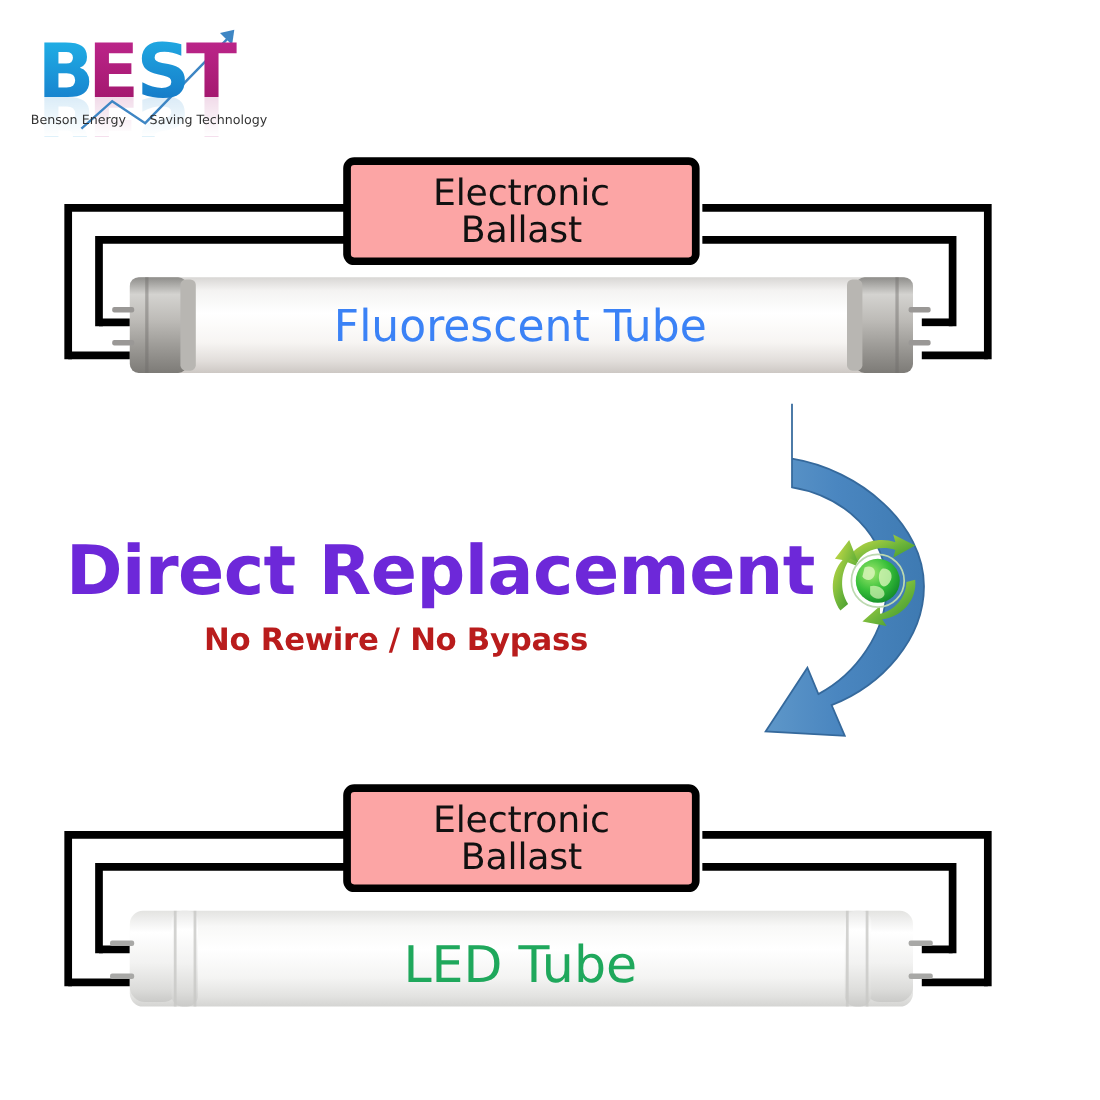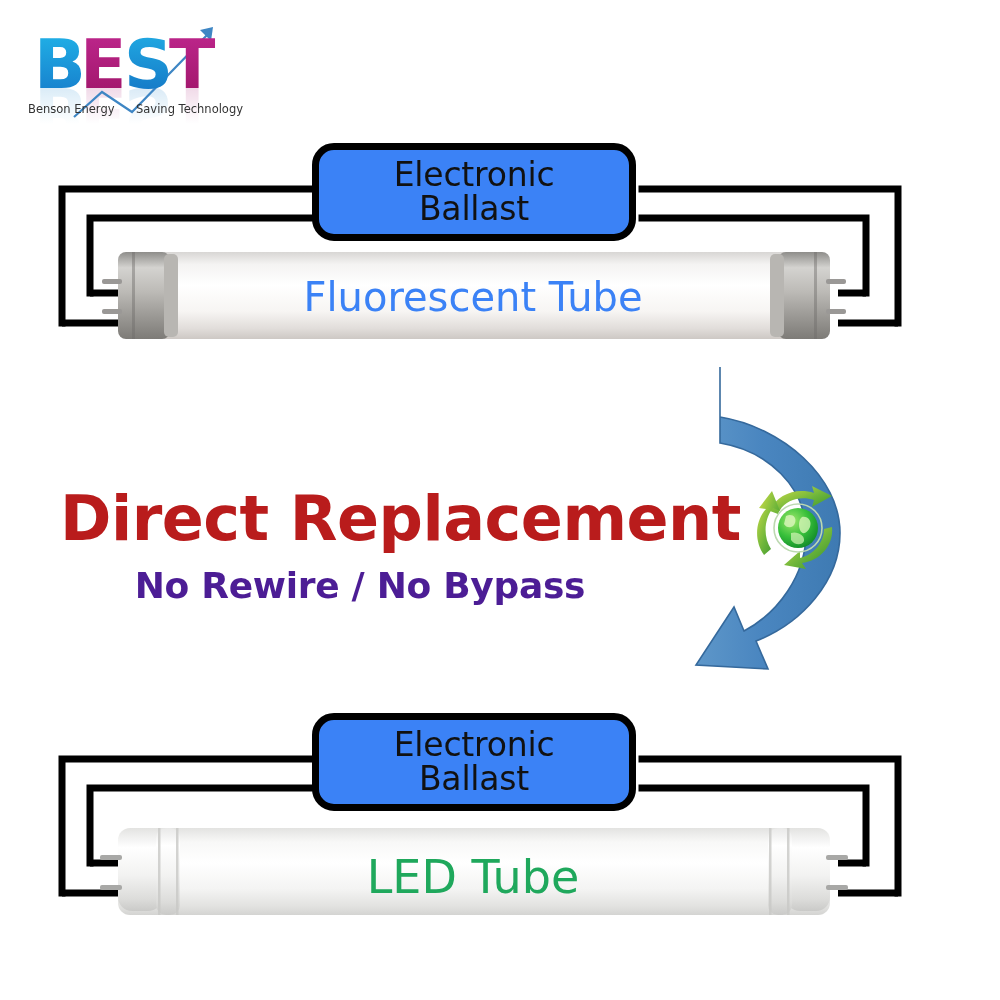--- a/index.html
+++ b/index.html
@@ -35,22 +35,22 @@
     width: 1000px;
     pointer-events: none;
   }
 
   
   .ballast-box {
     position: absolute;
     width: 324px;
     height: 98px;
     border: 7px solid #000000;
-    border-radius: 22px;
-    background: #3b82f6;
+    border-radius: 10px;
+    background: #fca5a5;
     box-sizing: border-box;
     display: flex;
     flex-direction: column;
     align-items: center;
     justify-content: center;
     line-height: 1.02;
   }
   .ballast-line {
     font-size: 33px;
     color: #111111;
@@ -83,34 +83,34 @@
 
   
   #direct-replacement {
     position: absolute;
     left: 60px;
     top: 482px;
     width: 700px;
     font-family: "DejaVu Sans", sans-serif;
     font-weight: bold;
     font-size: 62px;
-    color: #b91c1c;
+    color: #6d28d9;
     letter-spacing: -0.5px;
     white-space: nowrap;
   }
   #no-rewire {
     position: absolute;
     left: 60px;
     top: 565px;
     width: 600px;
     text-align: center;
     font-family: "DejaVu Sans", sans-serif;
     font-weight: bold;
-    font-size: 36px;
-    color: #4c1d95;
+    font-size: 28px;
+    color: #b91c1c;
     letter-spacing: -0.3px;
     white-space: nowrap;
   }
 
   
   #recycle-globe {
     position: absolute;
     left: 750px;
     top: 483px;
     width: 96px;

